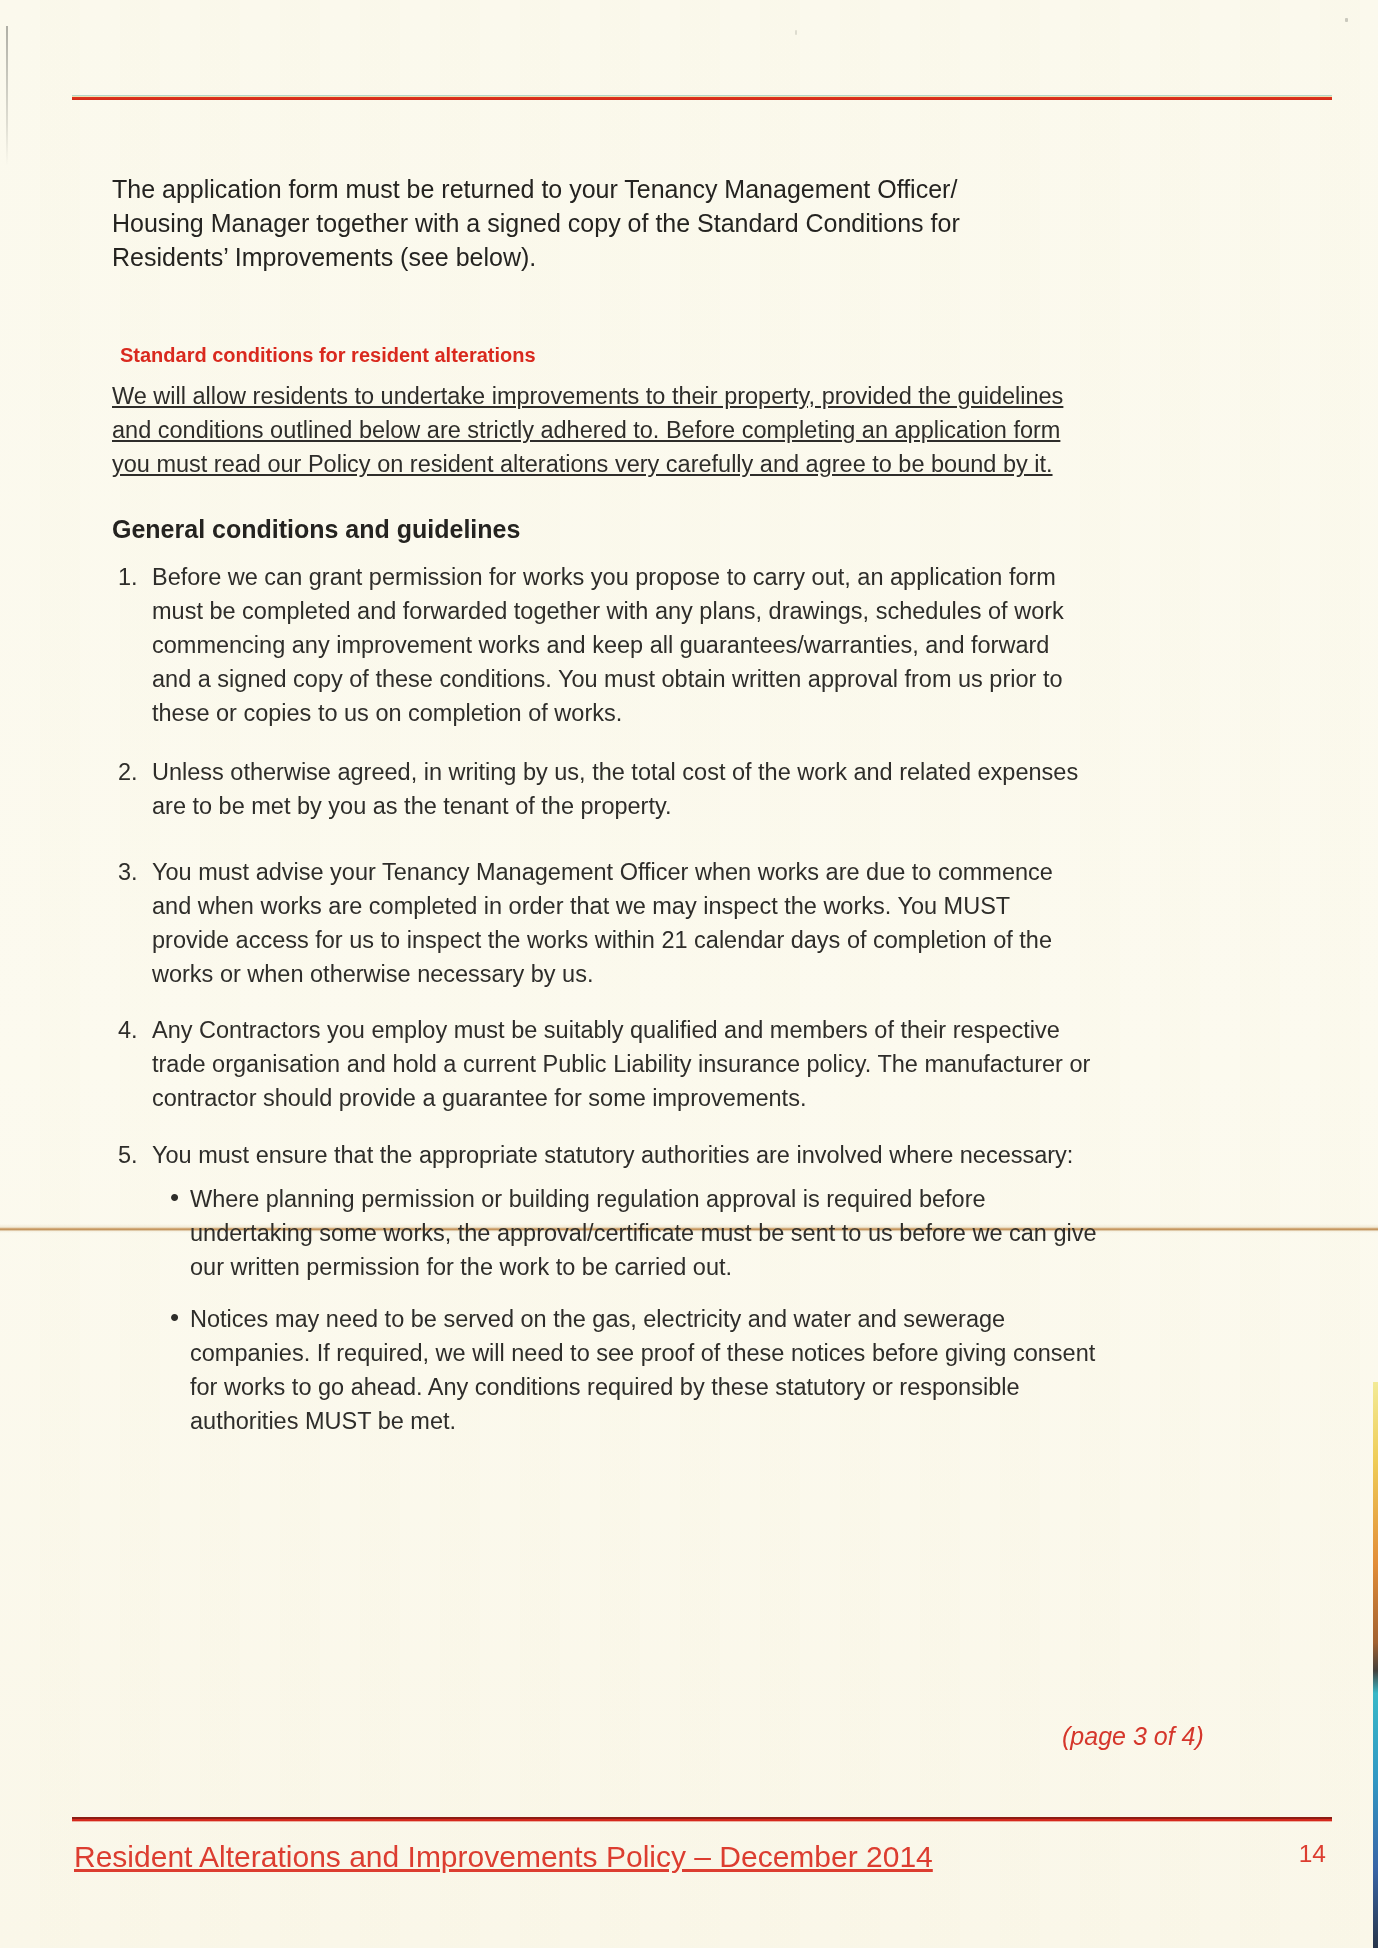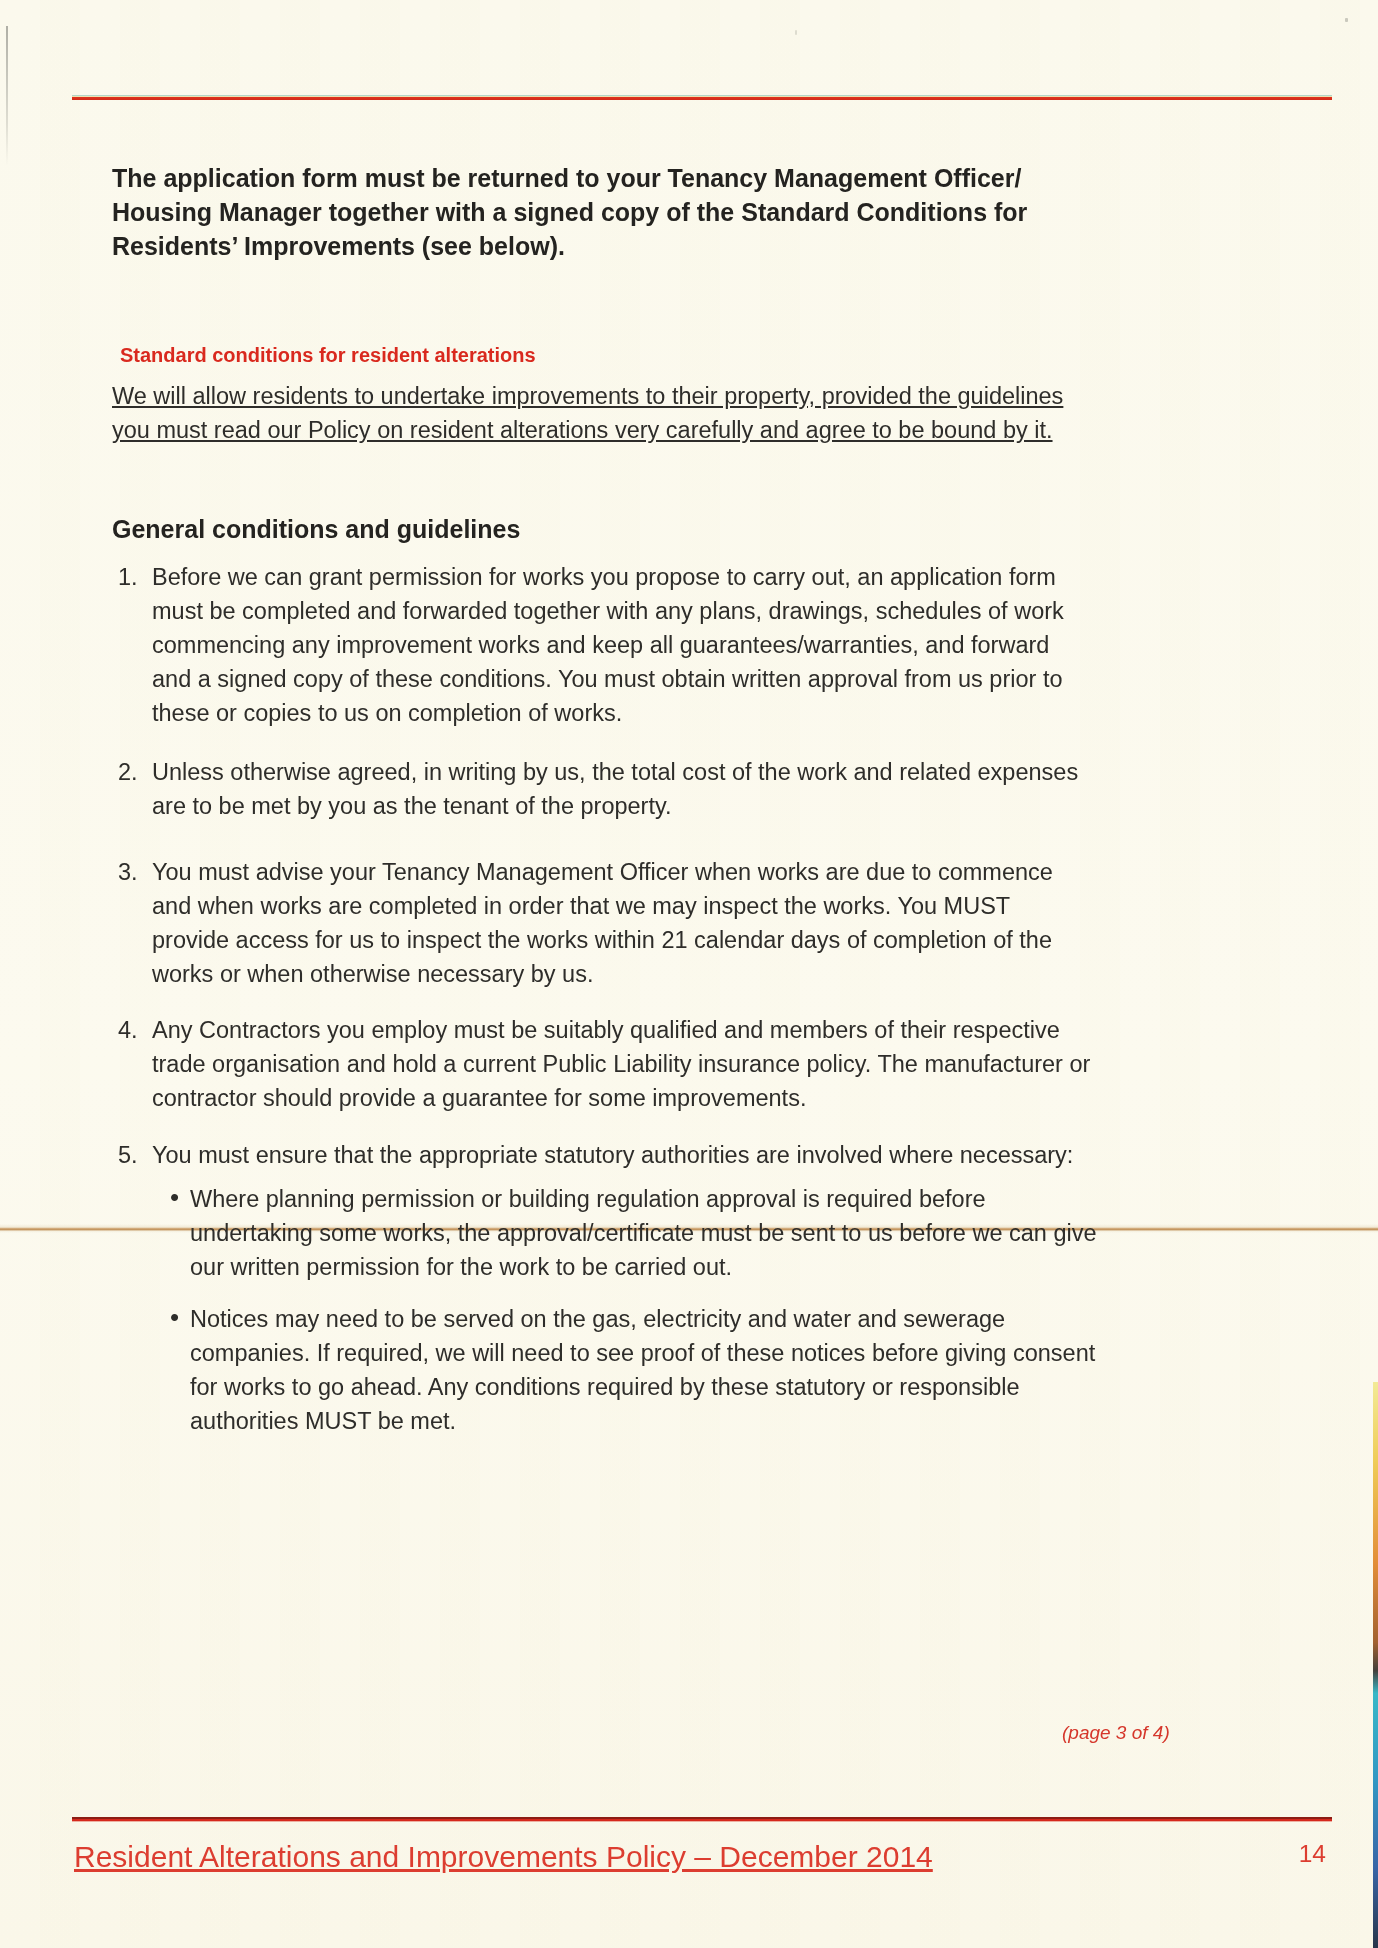--- a/index.html
+++ b/index.html
@@ -13,41 +13,41 @@
     font-family:"Liberation Sans", sans-serif;
     color:#2e2d2a;
   }
   .ln{white-space:nowrap;line-height:34px;font-size:23.5px;}
   
   .top-rule{
     position:absolute;left:72px;top:95px;width:1260px;height:5px;
     background:linear-gradient(180deg, rgba(122,184,172,0.55) 0 1px, rgba(216,200,106,0.45) 1px 2px, #e0341e 2px, #d22a18 100%);
   }
   
-  .intro{position:absolute;left:112px;top:161px;font-weight:bold;font-size:25px;color:#242320;}
+  .intro{position:absolute;left:112px;top:172px;font-weight:normal;font-size:25px;color:#242320;}
   .intro .ln{font-size:25px;line-height:34px;}
   
   .red-heading{position:absolute;left:112px;top:340px;font-weight:bold;font-size:20px;color:#d9291e;line-height:30px;white-space:nowrap;margin-left:8px;}
   .sc-para{position:absolute;left:112px;top:379px;text-decoration:underline;}
   
   .gc-heading{position:absolute;left:112px;top:514px;font-weight:bold;font-size:25px;color:#242320;line-height:30px;white-space:nowrap;}
   .list-item{position:absolute;left:112px;}
   .list-item .num{position:absolute;left:6px;top:0;font-size:23.5px;line-height:34px;}
   .list-item .ln{margin-left:40px;}
   .bullet-item{position:absolute;left:152px;}
   .bullet-item .dot{position:absolute;left:18px;top:-2px;font-size:26px;line-height:34px;}
   .bullet-item .ln{margin-left:38px;}
   
   .crease{
     position:absolute;left:0;top:1224px;width:1378px;height:9px;z-index:0;
     background:linear-gradient(180deg, rgba(238,232,214,0.0) 0, rgba(238,230,208,0.75) 35%, #cda26e 52%, #c3955e 62%, rgba(240,234,216,0.6) 80%, rgba(240,234,216,0) 100%);
   }
   .content{position:relative;z-index:1;}
   
-  .page-note{position:absolute;left:1062px;top:1722px;font-style:italic;font-size:19px;color:#d5362b;white-space:nowrap;}
+  .page-note{position:absolute;left:1062px;top:1722px;font-style:italic;font-size:25px;color:#d5362b;white-space:nowrap;}
   
   .footer-rule{
     position:absolute;left:72px;top:1817px;width:1260px;height:5px;
     background:linear-gradient(180deg,#8c1d14 0 2px, #d5281c 2px 4px, rgba(213,40,28,0.35) 4px 5px);
   }
   .footer-title{position:absolute;left:74px;top:1840px;font-size:30px;color:#dc3d30;white-space:nowrap;text-decoration:underline;}
   .footer-page{position:absolute;right:52px;top:1840px;font-size:24.5px;color:#dc3d30;}
   
   .edge-left{
     position:absolute;left:6px;top:26px;width:2px;height:140px;
@@ -80,20 +80,21 @@
     <div class="intro">
       <div class="ln">The application form must be returned to your Tenancy Management Officer/</div>
       <div class="ln">Housing Manager together with a signed copy of the Standard Conditions for</div>
       <div class="ln">Residents’ Improvements (see below).</div>
     </div>
 
     <div class="red-heading">Standard conditions for resident alterations</div>
 
     <div class="sc-para">
       <div class="ln">We will allow residents to undertake improvements to their property, provided the guidelines</div>
+      <div class="ln">and conditions outlined below are strictly adhered to. Before completing an application form</div>
       <div class="ln">you must read our Policy on resident alterations very carefully and agree to be bound by it.</div>
     </div>
 
     <div class="gc-heading">General conditions and guidelines</div>
 
     <div class="list-item" style="top:560px">
       <span class="num">1.</span>
       <div class="ln">Before we can grant permission for works you propose to carry out, an application form</div>
       <div class="ln">must be completed and forwarded together with any plans, drawings, schedules of work</div>
       <div class="ln">commencing any improvement works and keep all guarantees/warranties, and forward</div>

